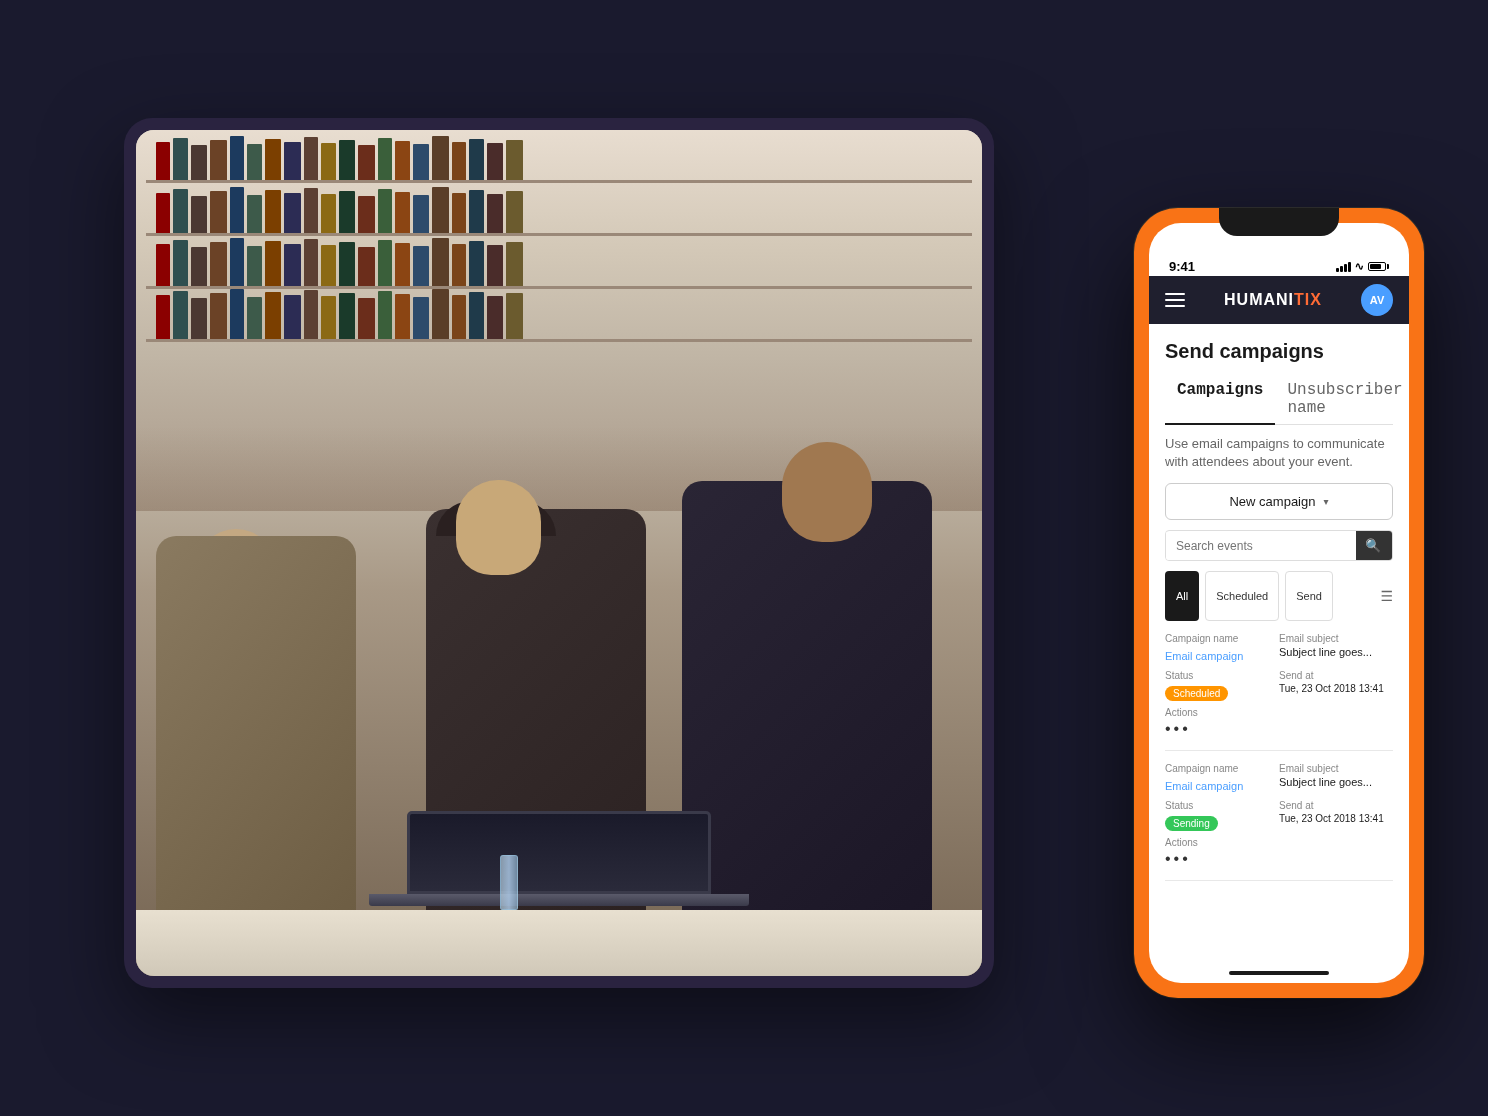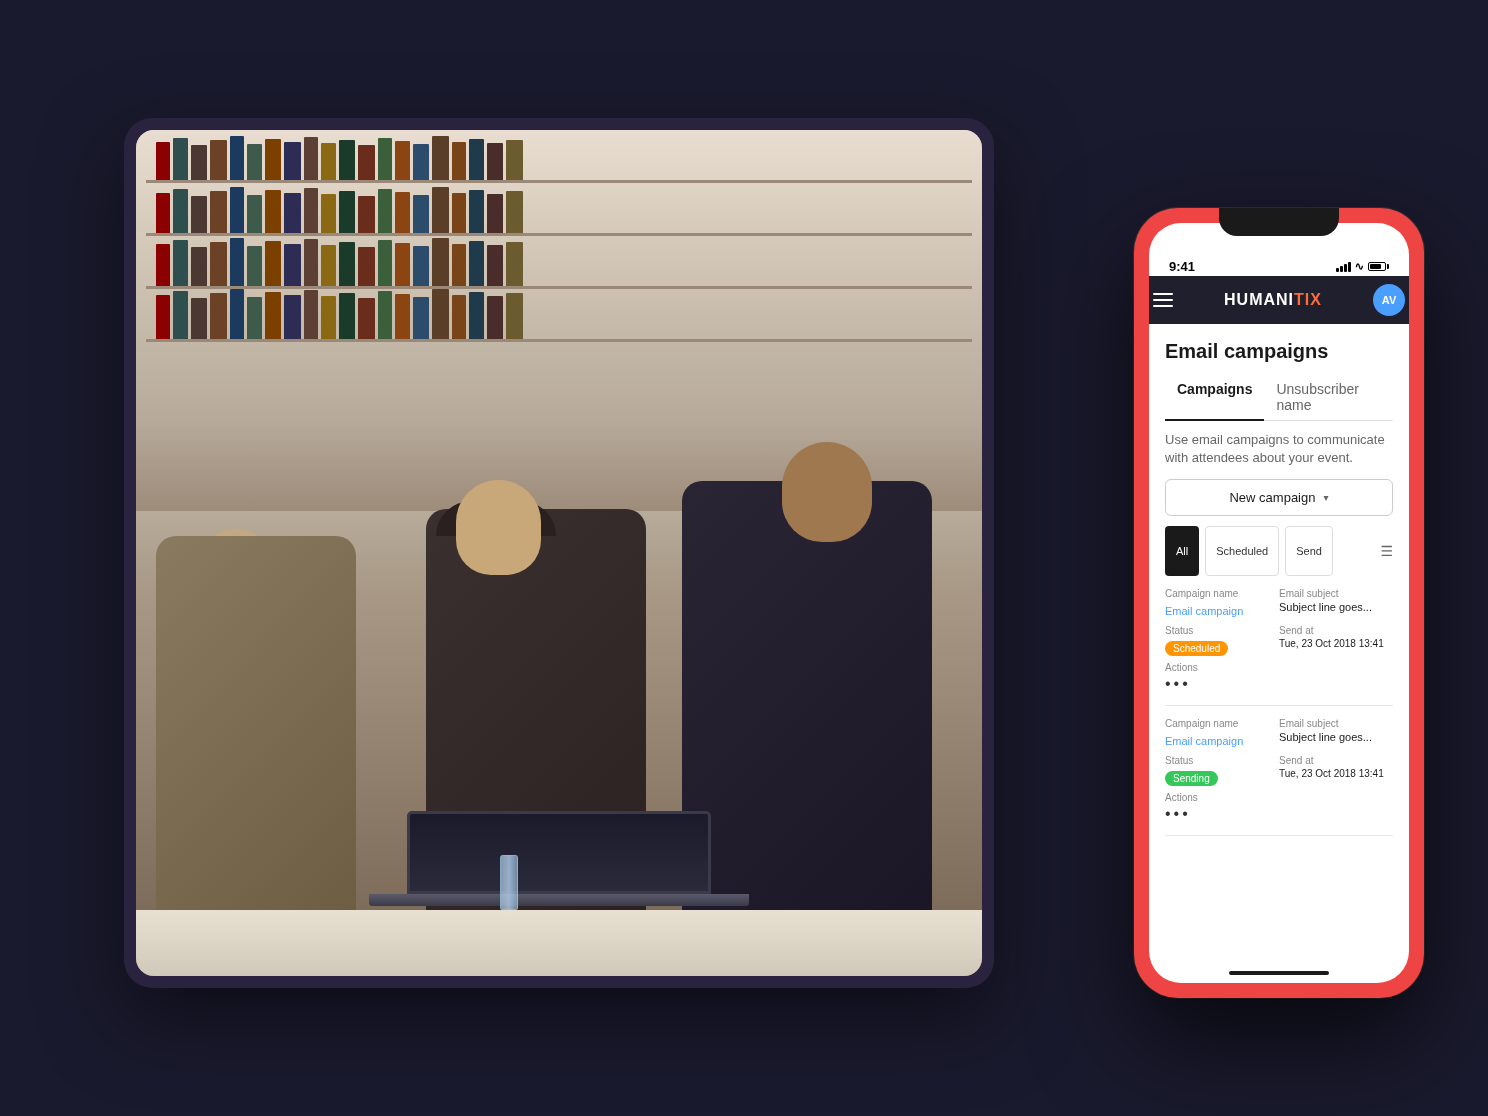--- a/index.html
+++ b/index.html
@@ -202,21 +202,21 @@
       border: 1px solid rgba(150,200,230,0.5);
     }
 
     
     .phone {
       position: absolute;
       right: -30px;
       top: 140px;
       width: 290px;
       height: 790px;
-      background: #ef4444;
+      background: #f97316;
       border-radius: 44px;
       padding: 15px;
       box-shadow: 0 40px 100px rgba(0,0,0,0.7), 0 0 0 1px #333;
       z-index: 10;
     }
 
     .phone-screen {
       width: 100%;
       height: 100%;
       background: #ffffff;
@@ -260,21 +260,21 @@
       align-items: center;
       gap: 4px;
       font-size: 10px;
     }
 
     
     .phone-nav {
       display: flex;
       align-items: center;
       justify-content: space-between;
-      padding: 8px 4px;
+      padding: 8px 16px;
       background: #1f1f2e;
     }
 
     .hamburger-icon {
       display: flex;
       flex-direction: column;
       gap: 4px;
       cursor: pointer;
     }
 
@@ -329,25 +329,26 @@
     
     .tabs {
       display: flex;
       gap: 0;
       border-bottom: 1px solid #e0e0e0;
       margin-bottom: 10px;
     }
 
     .tab {
       padding: 6px 12px;
-      font-size: 14px;
+      font-size: 16px;
       color: #666;
       cursor: pointer;
       border-bottom: 2px solid transparent;
       margin-bottom: -1px;
+      font-family: Liberation Mono, monospace;
     }
 
     .tab.active {
       color: #1a1a1a;
       font-weight: 600;
       border-bottom-color: #1a1a1a;
     }
 
     .tab-description {
       font-size: 13px;
@@ -721,34 +722,38 @@
           <span></span>
           <span></span>
         </div>
         <div class="brand-logo">
           <span class="brand-human">HUMANI</span><span class="brand-tix" style="color:#ff6b35;">TIX</span>
         </div>
         <div class="avatar-btn">AV</div>
       </div>
 
       <div class="phone-content">
-        <div class="page-title">Email campaigns</div>
+        <div class="page-title">Send campaigns</div>
 
         <div class="tabs">
           <div class="tab active">Campaigns</div>
           <div class="tab">Unsubscriber name</div>
         </div>
 
         <div class="tab-description">Use email campaigns to communicate with attendees about your event.</div>
 
         <div class="new-campaign-btn">
           <span>New campaign</span>
           <span class="chevron">▾</span>
         </div>
 
+        <div class="search-bar">
+          <input class="search-input" type="text" placeholder="Search events" style="">
+          <button class="search-btn">🔍</button>
+        </div>
 
         <div class="filter-row">
           <button class="filter-btn active">All</button>
           <button class="filter-btn inactive">Scheduled</button>
           <button class="filter-btn inactive">Send</button>
           <span class="filter-icon">☰</span>
         </div>
 
         <div class="campaign-card">
           <div class="card-row">

